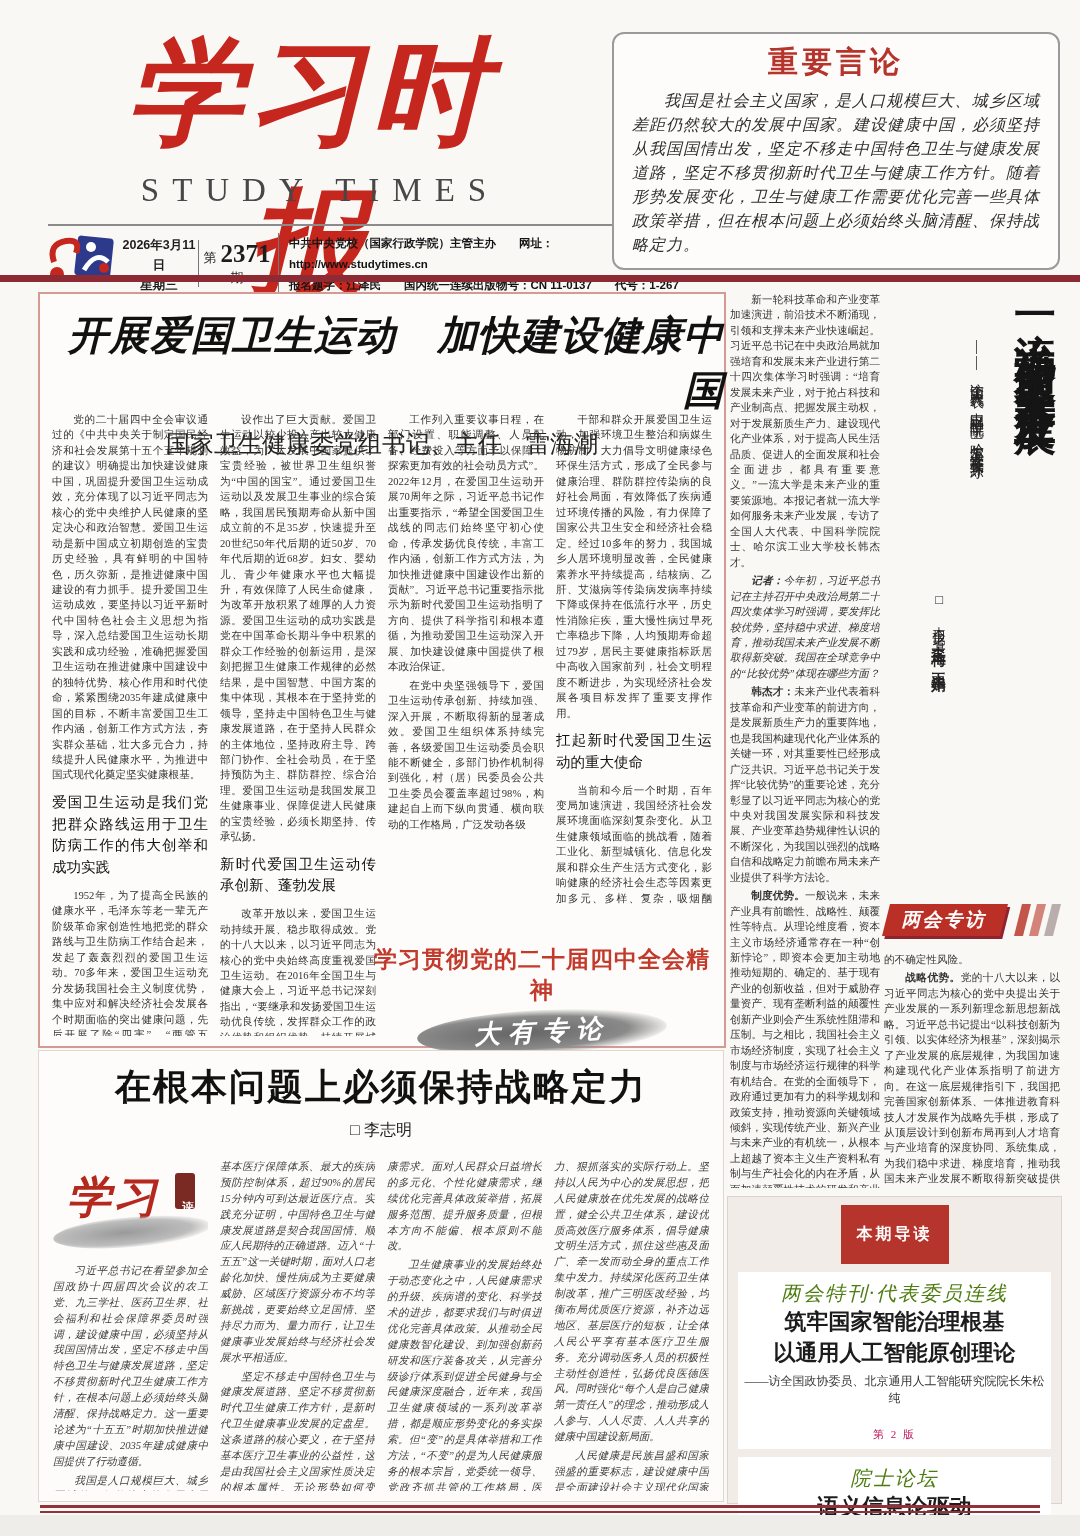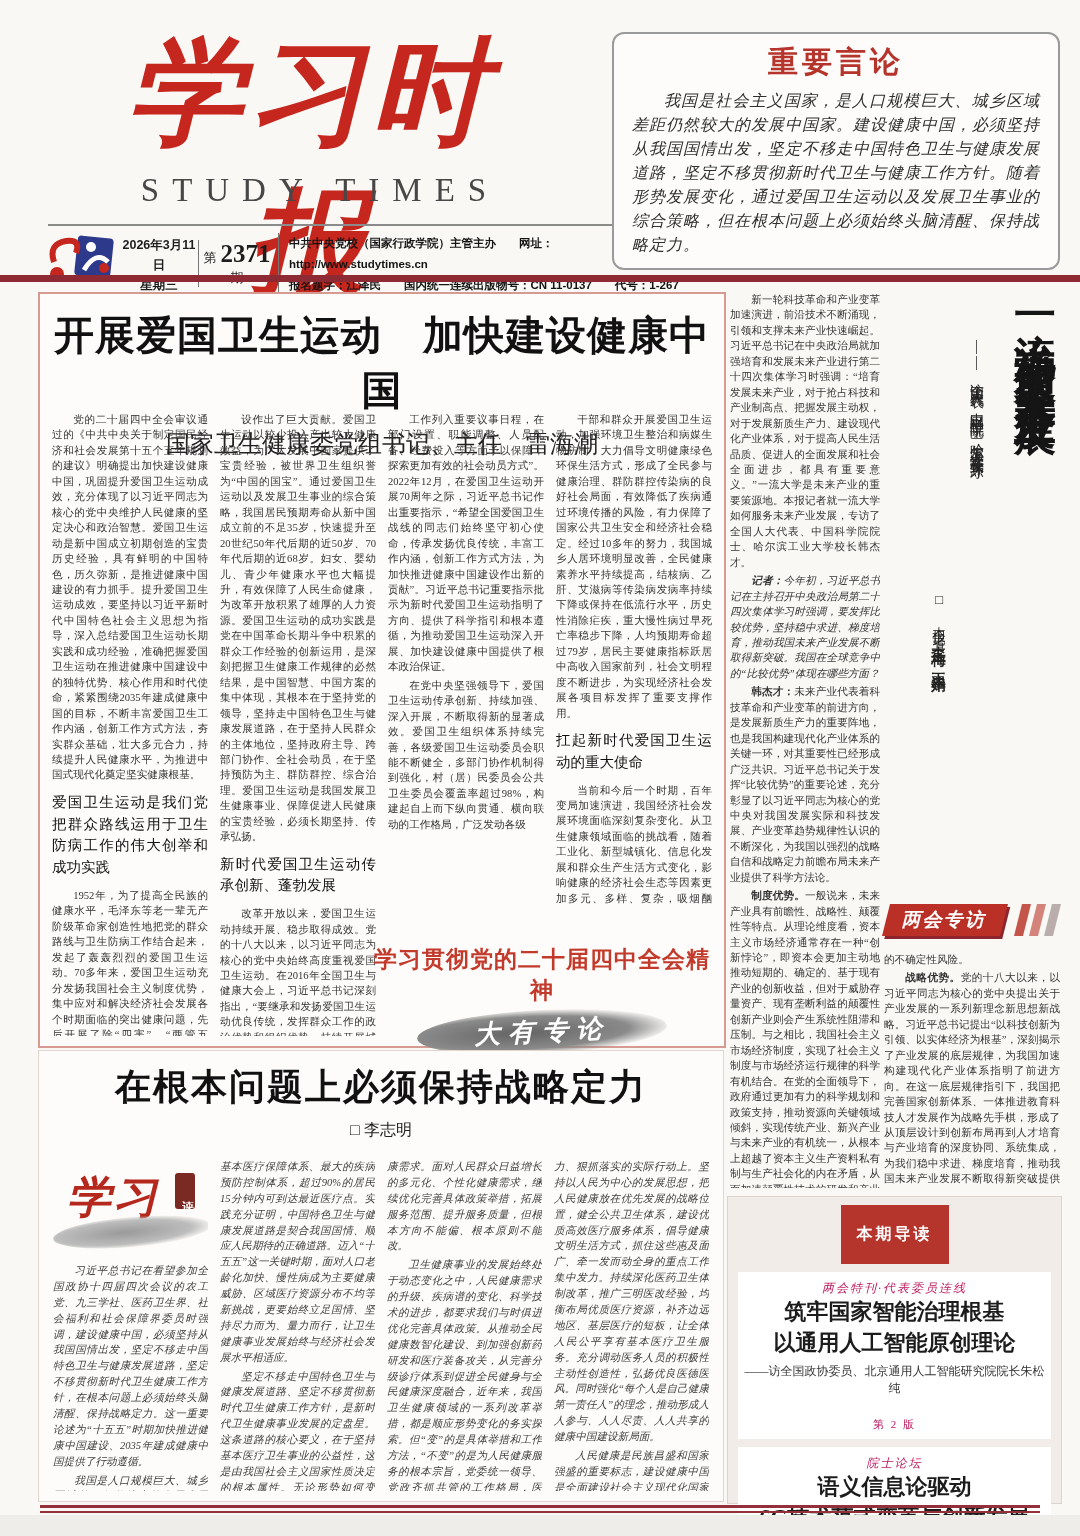--- a/index.html
+++ b/index.html
@@ -24,22 +24,22 @@
   
   .quote-box{left:612px;top:32px;width:444px;height:234px;border:2px solid #9a9a9a;border-radius:12px;
     background:#fdfcfa;}
   .quote-title{margin-top:8px;text-align:center;font-size:30px;font-weight:bold;color:#b5342c;
     font-family:"Liberation Sans","DejaVu Sans",sans-serif;letter-spacing:4px;}
   .quote-body{margin:6px 18px 0 18px;font-size:16px;line-height:24px;text-align:justify;text-indent:2em;
     color:#2e2e2e;font-style:italic;letter-spacing:1px;}
   .top-band{left:0;top:275px;width:1080px;height:7px;background:#8e2a33;}
   
   .lead-box{left:38px;top:292px;width:684px;height:752px;border:2px solid #d59a92;background:#fdfcfa;}
-  .lead-headline{margin-top:14px;text-align:center;font-size:40px;font-weight:bold;color:#111;
-    letter-spacing:1px;}
+  .lead-headline{margin-top:14px;text-align:right;font-size:40px;font-weight:bold;color:#111;
+    letter-spacing:1px;font-style:italic;}
   .lead-byline{margin-top:10px;text-align:center;font-size:24px;color:#222;font-family:Liberation Serif, serif;}
   .lead-cols{position:absolute;left:12px;right:12px;top:118px;bottom:10px;display:flex;gap:12px;}
   .lcol{flex:1;height:100%;overflow:hidden;font-size:10.6px;line-height:1.46;text-align:justify;color:#333;}
   .lcol.short{height:496px;}
   .lcol p{margin:0 0 3px 0;text-indent:2em;}
   .lcol h3{margin:9px 0;font-size:14.5px;line-height:1.5;font-weight:normal;color:#111;text-indent:0;
     font-family:"Liberation Sans","DejaVu Sans",sans-serif;}
   .lead-banner{position:absolute;right:14px;bottom:6px;width:336px;height:96px;text-align:center;}
   .lead-banner-title{font-size:23px;font-weight:800;color:#c23a2b;letter-spacing:1px;
     font-family:"Liberation Sans","DejaVu Sans",sans-serif;}
@@ -87,21 +87,21 @@
   .s1{left:134px;background:#c4554a;} .s2{left:149px;background:#d4837b;} .s3{left:164px;background:#b9aeab;}
   .icolB{left:884px;top:952px;width:176px;height:236px;overflow:hidden;font-size:10.6px;line-height:1.46;
     text-align:justify;color:#333;}
   
   .digest{left:727px;top:1196px;width:333px;height:306px;background:#f2ece8;border:1px solid #ddd3cd;
     text-align:center;}
   .digest-tab{display:inline-block;margin-top:8px;background:#b5342c;color:#fff;font-size:16px;
     font-weight:bold;letter-spacing:3px;padding:19px 16px;
     font-family:"Liberation Sans","DejaVu Sans",sans-serif;}
   .dcard{margin:8px 10px 0 10px;background:#fff;padding:8px 6px 7px 6px;}
-  .d-kicker{font-size:12px;color:#be185d;letter-spacing:2px;font-style:italic;}
+  .d-kicker{font-size:20px;color:#4d7c0f;letter-spacing:2px;font-style:italic;}
   .d-title{font-size:22px;font-weight:bold;color:#1c1c1c;line-height:1.4;}
   .d-sub{font-size:12px;color:#333;margin-top:4px;}
   .d-page{font-size:11px;color:#be185d;margin-top:20px;letter-spacing:2px;}
   
   .bottom-rule{left:40px;top:1505px;width:1000px;height:3px;border-top:3px solid #93303a;
     border-bottom:2px solid #93303a;}
   .footer-strip{left:0;top:1515px;width:1080px;height:21px;background:#efedea;}
 </style>
 </head>
 <body>
@@ -134,21 +134,21 @@
     <span class="small">期</span>
   </div>
 
   <div class="abs infoblock">
     <div>中共中央党校（国家行政学院）主管主办　　网址：http://www.studytimes.cn</div>
     <div>报名题字：江泽民　　国内统一连续出版物号：CN 11-0137　　代号：1-267</div>
   </div>
 
   <div class="abs quote-box">
     <div class="quote-title">重要言论</div>
-    <div class="quote-body">我国是社会主义国家，是人口规模巨大、城乡区域差距仍然较大的发展中国家。建设健康中国，必须坚持从我国国情出发，坚定不移走中国特色卫生与健康发展道路，坚定不移贯彻新时代卫生与健康工作方针。随着形势发展变化，通过爱国卫生运动以及发展卫生事业的综合策略，但在根本问题上必须始终头脑清醒、保持战略定力。</div>
+    <div class="quote-body">我国是社会主义国家，是人口规模巨大、城乡区域差距仍然较大的发展中国家。建设健康中国，必须坚持从我国国情出发，坚定不移走中国特色卫生与健康发展道路，坚定不移贯彻新时代卫生与健康工作方针。随着形势发展变化，卫生与健康工作需要优化完善一些具体政策举措，但在根本问题上必须始终头脑清醒、保持战略定力。</div>
   </div>
 
   <div class="abs top-band"></div>
 
   <div class="abs lead-box">
     <div class="lead-headline">开展爱国卫生运动　加快建设健康中国</div>
     <div class="lead-byline">国家卫生健康委党组书记、主任　雷海潮</div>
     <div class="lead-cols">
       <div class="lcol">
         <p>党的二十届四中全会审议通过的《中共中央关于制定国民经济和社会发展第十五个五年规划的建议》明确提出加快建设健康中国，巩固提升爱国卫生运动成效，充分体现了以习近平同志为核心的党中央维护人民健康的坚定决心和政治智慧。爱国卫生运动是新中国成立初期创造的宝贵历史经验，具有鲜明的中国特色，历久弥新，是推进健康中国建设的有力抓手。提升爱国卫生运动成效，要坚持以习近平新时代中国特色社会主义思想为指导，深入总结爱国卫生运动长期实践和成功经验，准确把握爱国卫生运动在推进健康中国建设中的独特优势、核心作用和时代使命，紧紧围绕2035年建成健康中国的目标，不断丰富爱国卫生工作内涵，创新工作方式方法，夯实群众基础，壮大多元合力，持续提升人民健康水平，为推进中国式现代化奠定坚实健康根基。</p>

